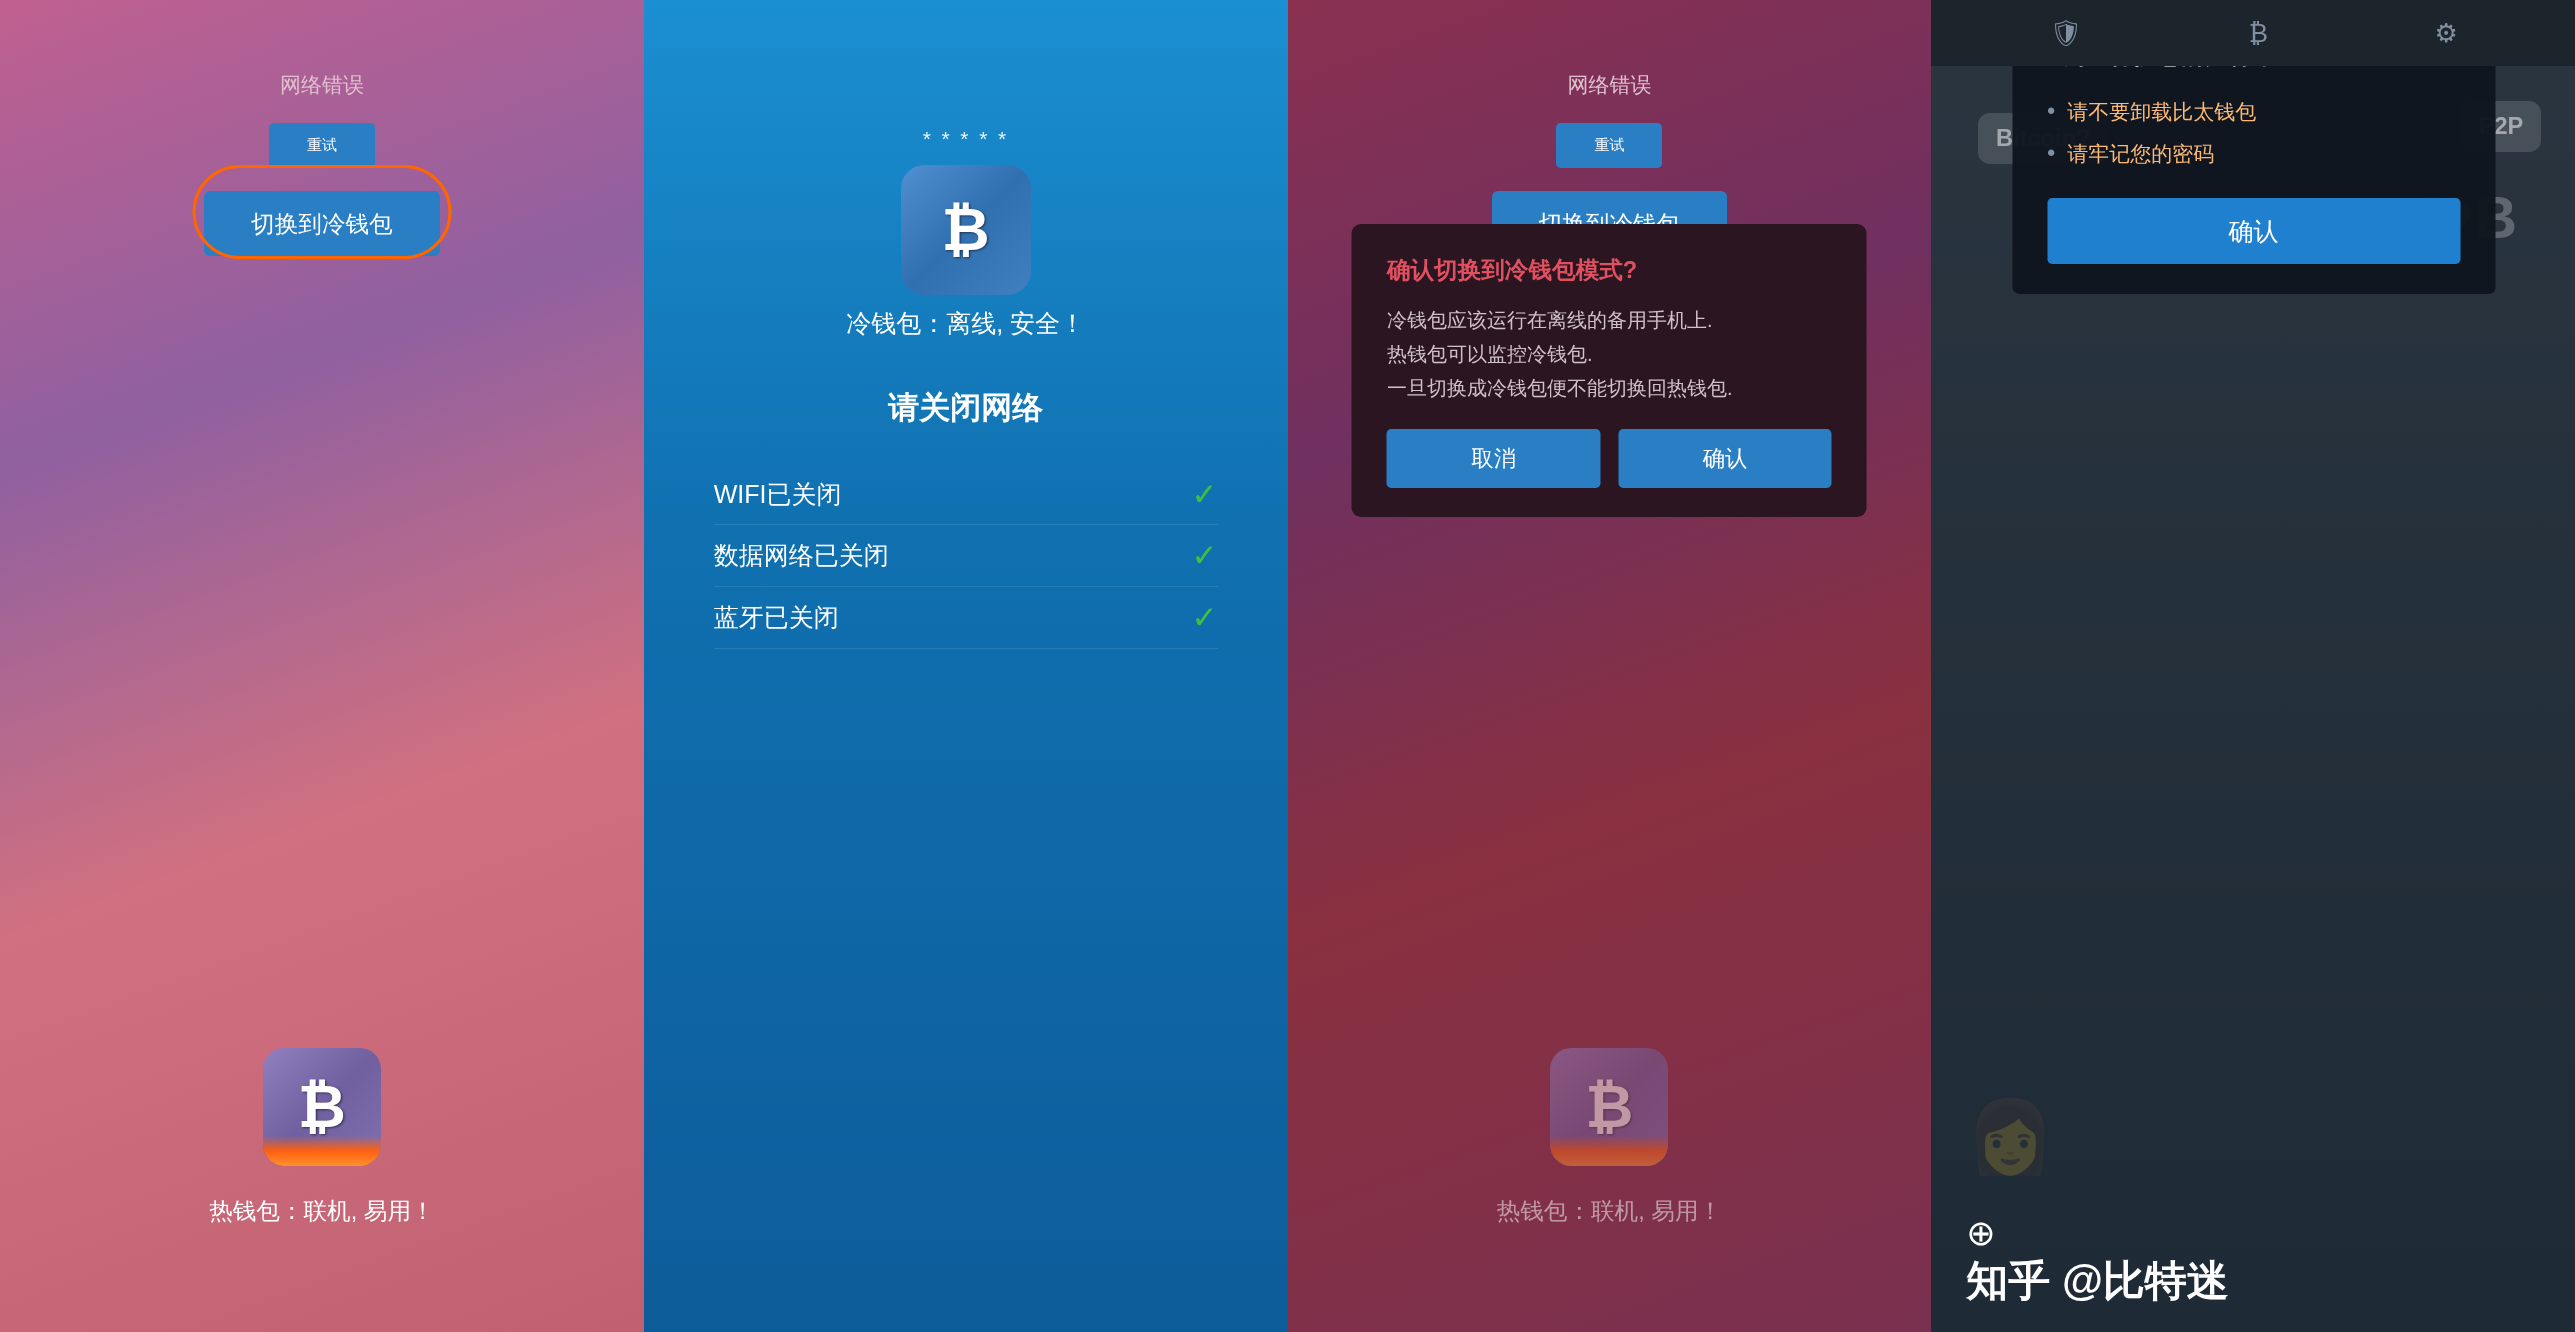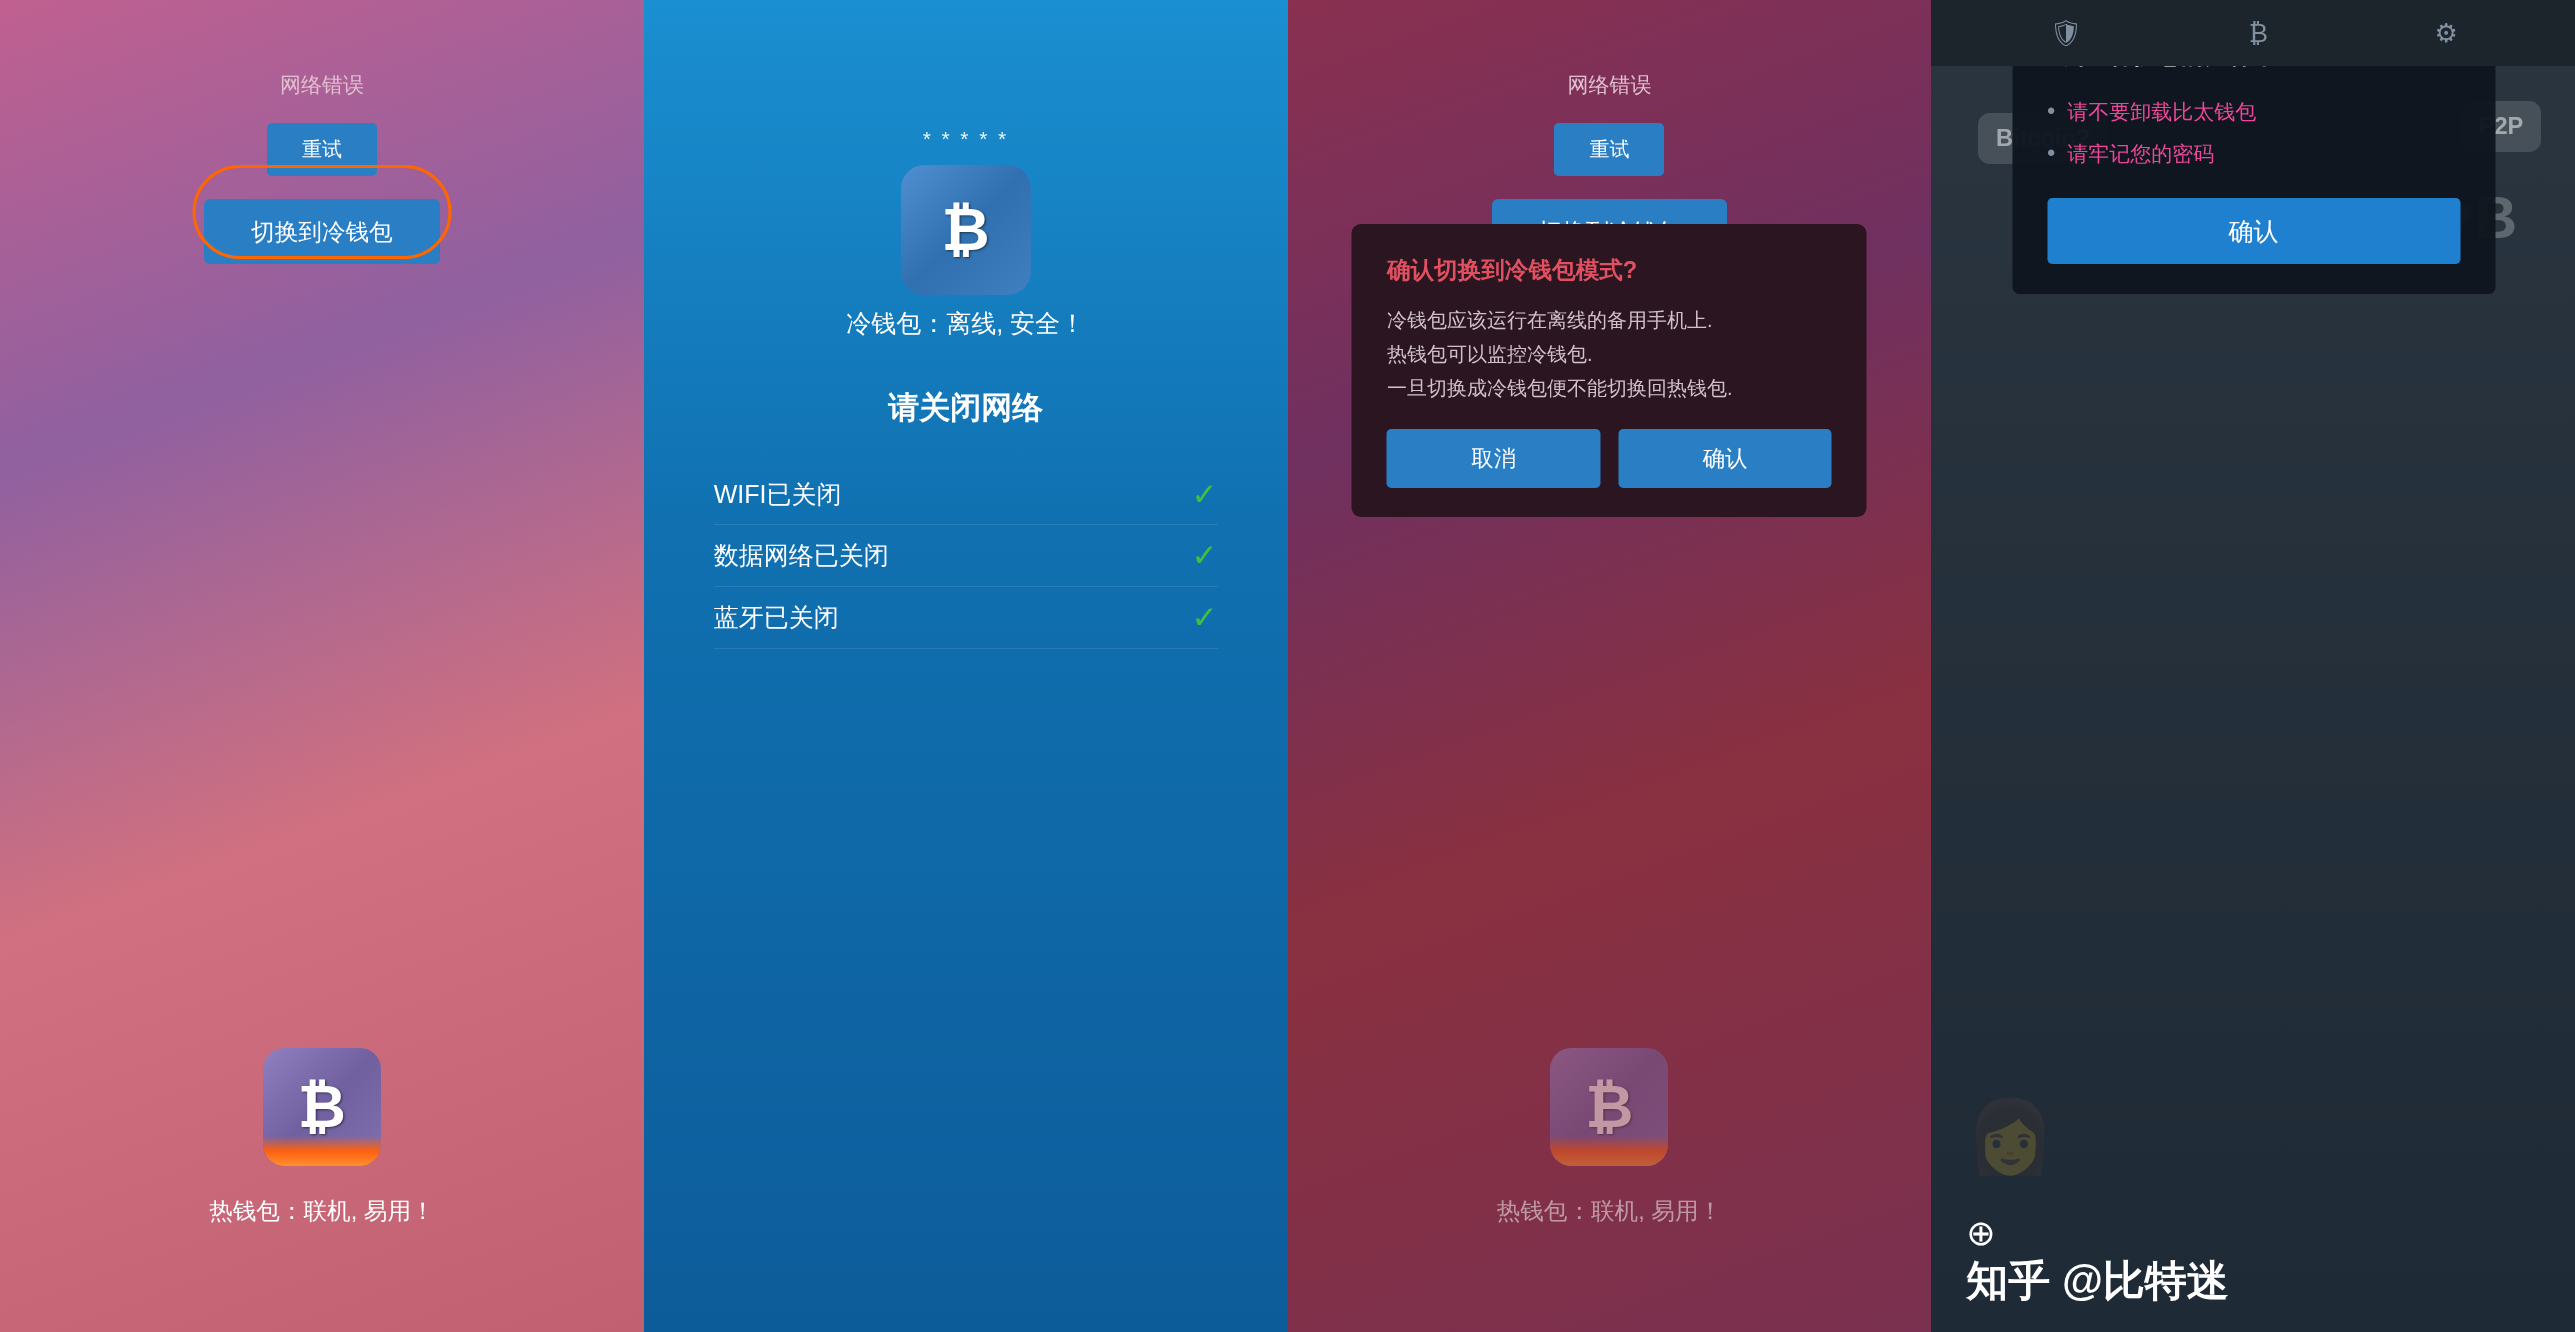--- a/index.html
+++ b/index.html
@@ -69,21 +69,21 @@
       color: #e0c0d0;
       font-size: 21px;
     }
 
     .btn-retry {
       background: #2a7fc4;
       color: white;
       border: none;
       border-radius: 4.7px;
       padding: 13px 35px;
-      font-size: 20px;
+      font-size: 15px;
       cursor: pointer;
       min-width: 106px;
     }
 
     .btn-switch-cold {
       background: #2a7fc4;
       color: white;
       border: none;
       border-radius: 5.9px;
       padding: 16.5px 47px;
@@ -273,21 +273,21 @@
       font-size: 26px;
     }
 
     .p4-dialog-list {
       list-style: none;
       padding: 0;
       margin-bottom: 23.6px;
     }
 
     .p4-dialog-list li {
-      color: #ec4899;
+      color: #fdba74;
       font-size: 21px;
       padding: 7px 0;
       display: flex;
       align-items: center;
       gap: 11.8px;
     }
 
     .p4-dialog-list li::before {
       content: '•';
       color: #8090a0;

